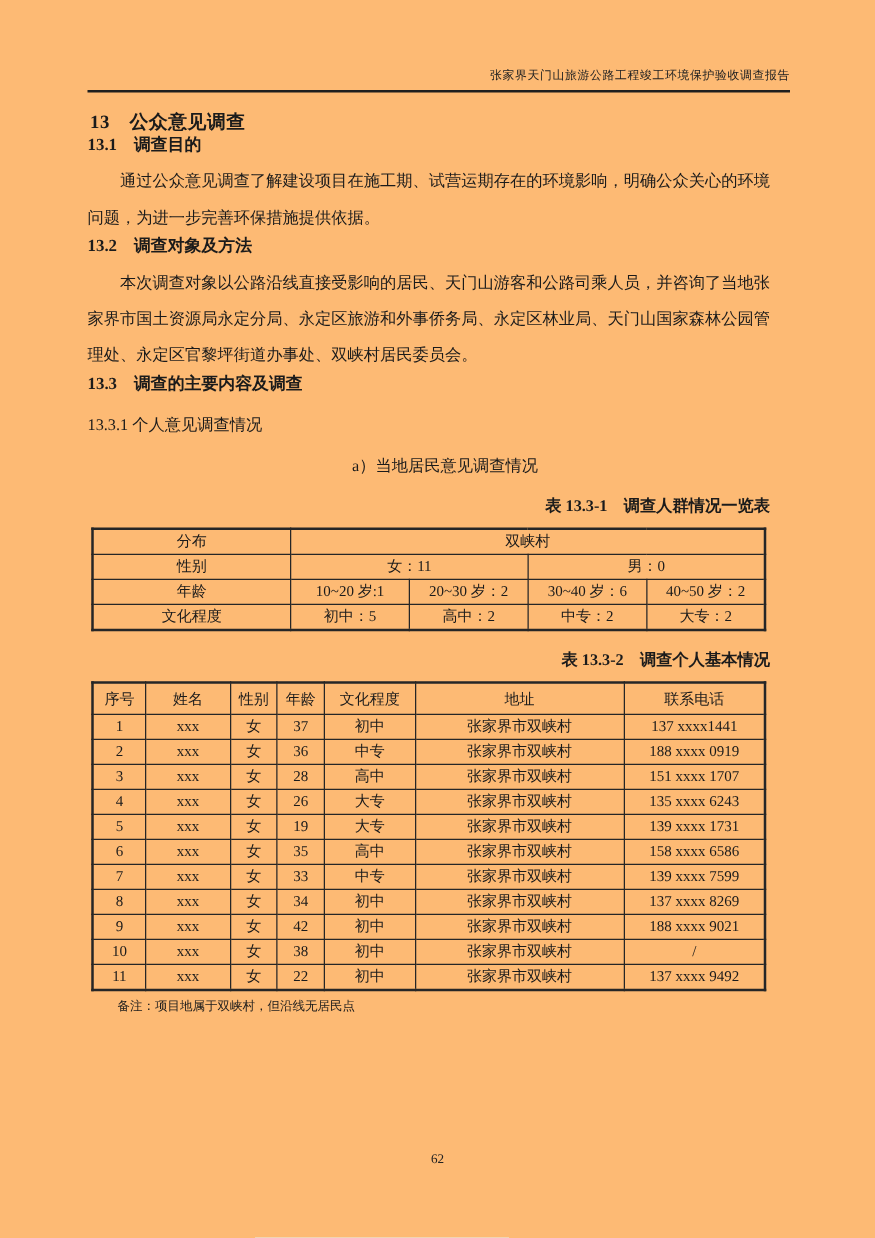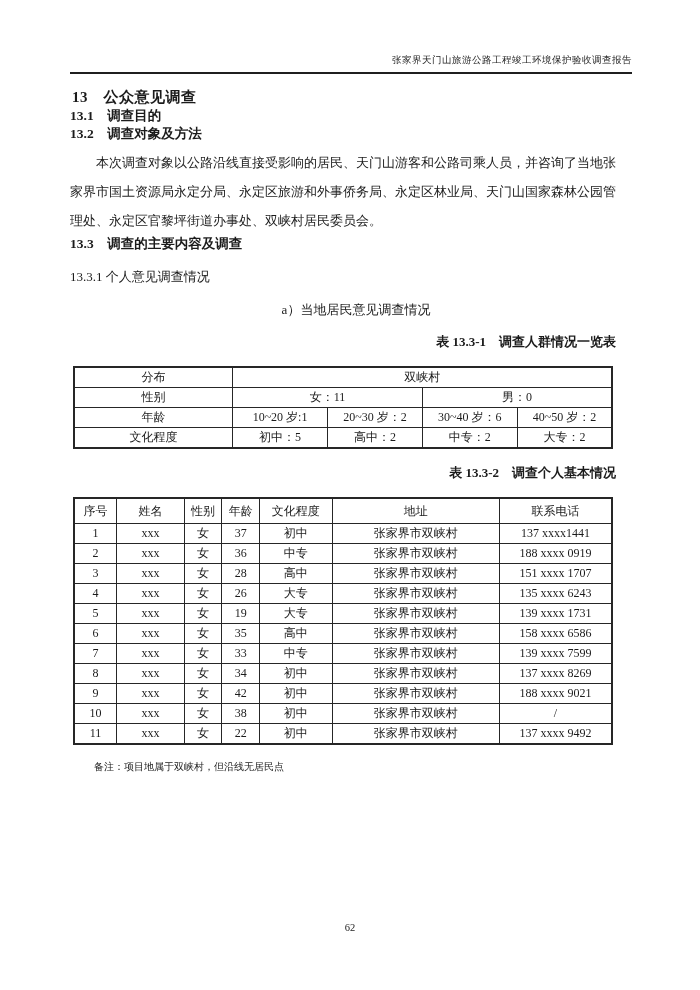--- a/index.html
+++ b/index.html
@@ -1,20 +1,20 @@
 <!DOCTYPE html>
 <html><head>
 <meta charset="utf-8">
 <style>
   html,body { margin:0; padding:0; background:#e8e8e8; }
   .page {
     position:relative;
     width:700px; height:990px;
     margin:0 auto;
-    background:#ffffff;
+    background:#fdba74;
     font-family:"Liberation Serif","DejaVu Serif",serif;
     color:#1b1b1b;
     overflow:hidden;
   }
   .page-header {
     position:absolute; left:70px; right:68px; top:54px;
     text-align:right;
     font-size:9.5px;
     letter-spacing:0.5px;
     color:#222;
@@ -50,21 +50,21 @@
     text-indent:2em;
     text-align:justify;
   }
   .tbl-title {
     font-size:13px; font-weight:bold;
     text-align:right;
     margin:14px 0 8px 0;
   }
   table {
     width:99%;
-    margin:15px auto;
+    margin:0 auto;
     border-collapse:collapse;
     table-layout:fixed;
     border:2px solid #262626;
   }
   td, th {
     border:1px solid #262626;
     text-align:center;
     vertical-align:middle;
     font-size:12px;
     font-weight:normal;
@@ -92,20 +92,21 @@
 
 <div class="page">
 
   <div class="page-header">张家界天门山旅游公路工程竣工环境保护验收调查报告</div>
 
   <div class="content">
 
     <div class="h13">13　公众意见调查</div>
 
     <div class="h2lvl">13.1　调查目的</div>
+    <p class="body">通过公众意见调查了解建设项目在施工期、试营运期存在的环境影响，明确公众关心的环境问题，为进一步完善环保措施提供依据。</p>
 
     <div class="h2lvl">13.2　调查对象及方法</div>
     <p class="body">本次调查对象以公路沿线直接受影响的居民、天门山游客和公路司乘人员，并咨询了当地张家界市国土资源局永定分局、永定区旅游和外事侨务局、永定区林业局、天门山国家森林公园管理处、永定区官黎坪街道办事处、双峡村居民委员会。</p>
 
     <div class="h2lvl">13.3　调查的主要内容及调查</div>
     <div class="h3lvl">13.3.1 个人意见调查情况</div>
     <div class="h-alpha">a）当地居民意见调查情况</div>
 
     <div class="tbl-title">表 13.3-1　调查人群情况一览表</div>
     <table id="table-1">

